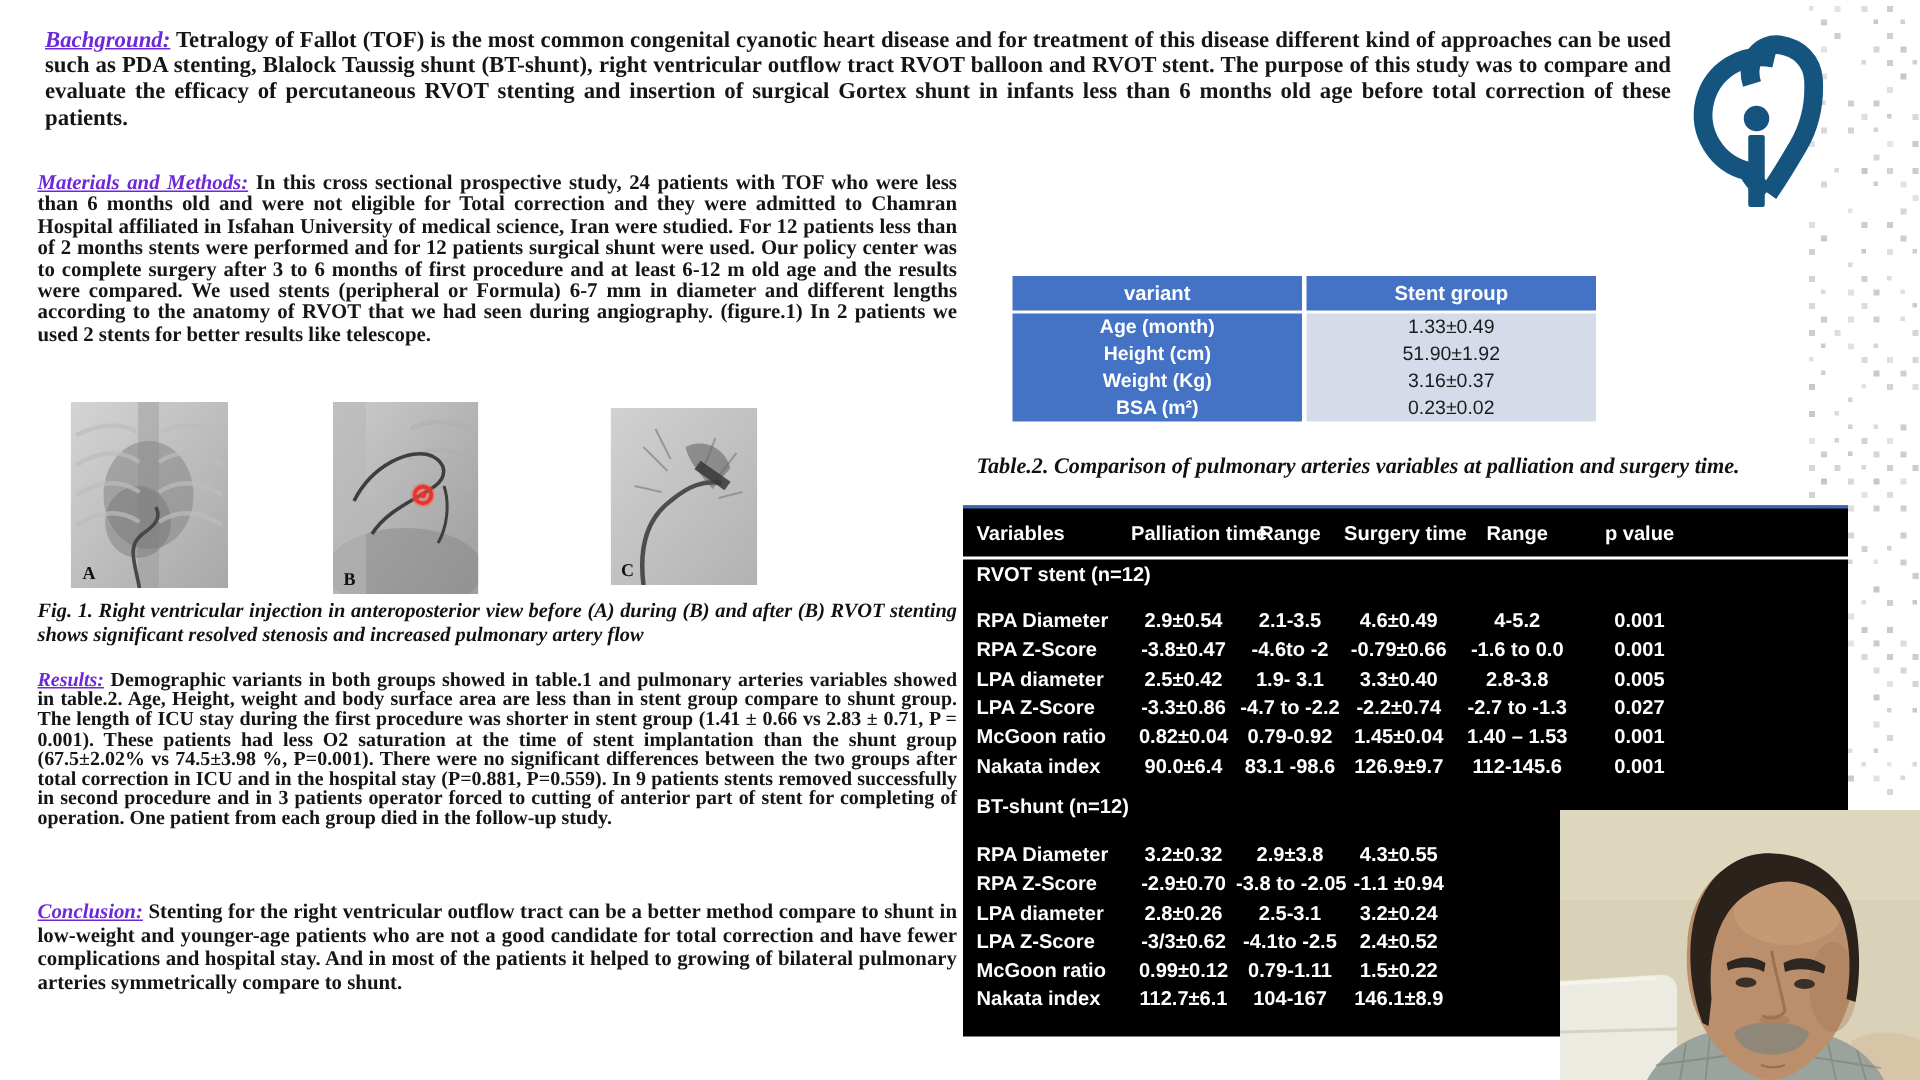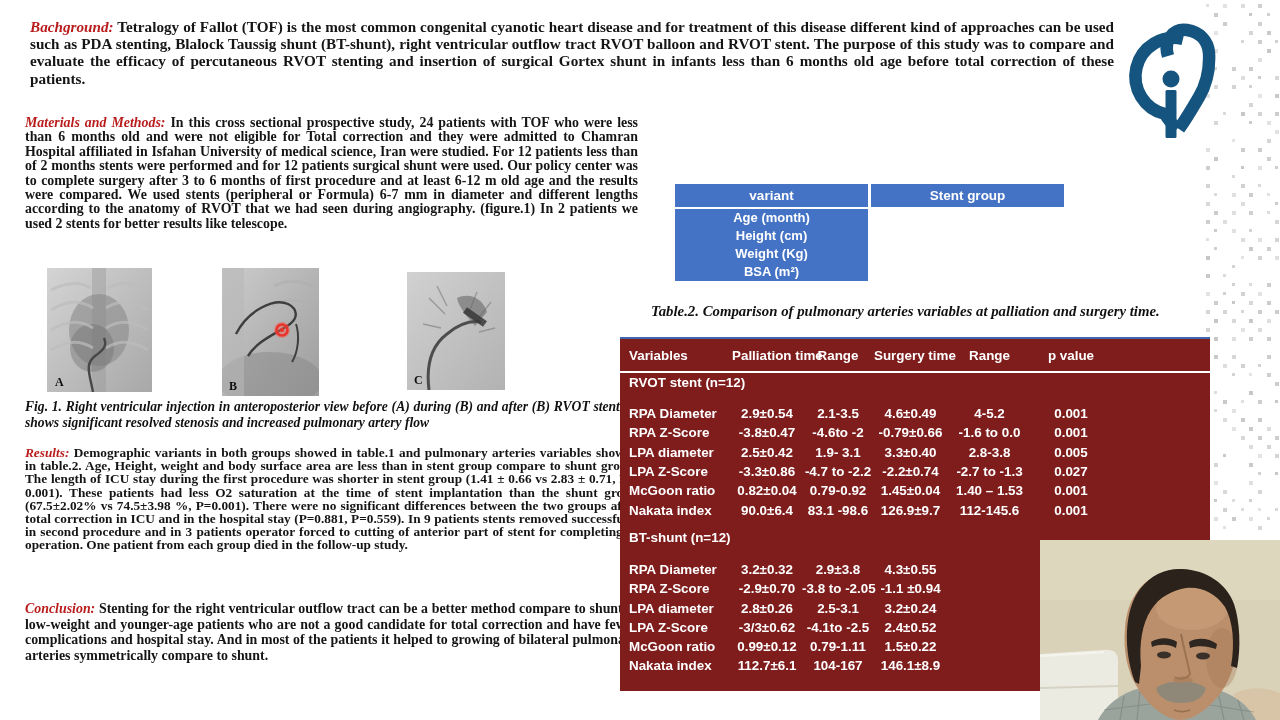--- a/index.html
+++ b/index.html
@@ -1,19 +1,19 @@
 <!DOCTYPE html>
 <html><head>
 <meta charset="utf-8">
 <style>
   html,body{margin:0;padding:0;background:#ffffff;}
   .stage{position:relative;width:1280px;height:720px;background:#ffffff;overflow:hidden;
          font-family:"Liberation Serif", serif;color:#141414;}
   .para{position:absolute;margin:0;text-align:justify;font-weight:bold;color:#151515;}
-  .para .lead{color:#b91c1c;font-style:italic;font-weight:bold;}
+  .para .lead{color:#6d28d9;font-style:italic;font-weight:bold;text-decoration:underline;}
   .p-bg{left:30px;top:18px;width:1084px;font-size:15.2px;line-height:17.2px;}
   .p-mm{left:25px;top:116px;width:613px;font-size:13.9px;line-height:14.4px;}
   .p-res{left:25px;top:446px;width:613px;font-size:13.3px;line-height:13.2px;}
   .p-con{left:25px;top:601px;width:613px;font-size:13.9px;line-height:15.6px;}
   .figcap{position:absolute;left:25px;top:399px;width:613px;margin:0;font-size:13.6px;line-height:16px;
           font-style:italic;font-weight:bold;text-align:justify;color:#111;}
   .tcap{position:absolute;margin:0;font-style:italic;font-weight:bold;color:#111;}
   .t1cap{left:677px;top:148px;font-size:14.6px;}
   .t2cap{left:651px;top:303px;font-size:14.8px;}
 
@@ -30,21 +30,21 @@
   .t1col{display:flex;flex-direction:column;gap:2px;flex:1;}
   .t1h{background:#4472c4;color:#fff;font-weight:bold;font-size:13.5px;text-align:center;
        height:23px;line-height:23px;}
   .t1body{display:flex;flex-direction:column;}
   .t1body div{height:18px;line-height:18px;text-align:center;font-size:13px;}
   .t1blue{background:#4472c4;color:#fff;font-weight:bold;font-size:13px;}
   .t1blue div{font-size:13px;font-weight:bold;}
   .t1light{background:#d6dbe9;color:#1c1c1c;}
 
   
-  .t2{position:absolute;left:620px;top:337px;width:590px;height:354px;background:#7f1d1d;
+  .t2{position:absolute;left:642px;top:337px;width:590px;height:354px;background:#000000;
       color:#ffffff;font-family:"Liberation Sans", sans-serif;font-weight:bold;font-size:13.4px;
       z-index:3;border-top:2px solid #3d67b1;box-sizing:border-box;}
   .t2-grid{display:grid;grid-template-columns:112px 70px 72px 73px 85px 78px 1fr;align-items:center;}
   .t2-grid > div{text-align:center;white-space:nowrap;}
   .t2-grid > div:first-child{text-align:left;padding-left:9px;}
   .t2-head{height:32px;border-bottom:2px solid #ffffff;}
   .t2-section-title{height:19px;line-height:19px;padding-left:9px;}
   .t2-gap-a{height:12px;} .t2-gap-b{height:8px;} .t2-gap-c{height:13px;}
   .t2-row{height:19.3px;}
 
@@ -350,20 +350,26 @@
       <div class="t1h">variant</div>
       <div class="t1body t1blue">
         <div>Age (month)</div>
         <div>Height (cm)</div>
         <div>Weight (Kg)</div>
         <div>BSA (m²)</div>
       </div>
     </div>
     <div class="t1col">
       <div class="t1h">Stent group</div>
+      <div class="t1body t1light">
+        <div>1.33±0.49</div>
+        <div>51.90±1.92</div>
+        <div>3.16±0.37</div>
+        <div>0.23±0.02</div>
+      </div>
     </div>
   </div>
 
   <p class="tcap t2cap">Table.2. Comparison of pulmonary arteries variables at palliation and surgery time.</p>
   <div class="t2">
     <div class="t2-grid t2-head">
       <div>Variables</div>
       <div>Palliation time</div>
       <div>Range</div>
       <div>Surgery time</div>

